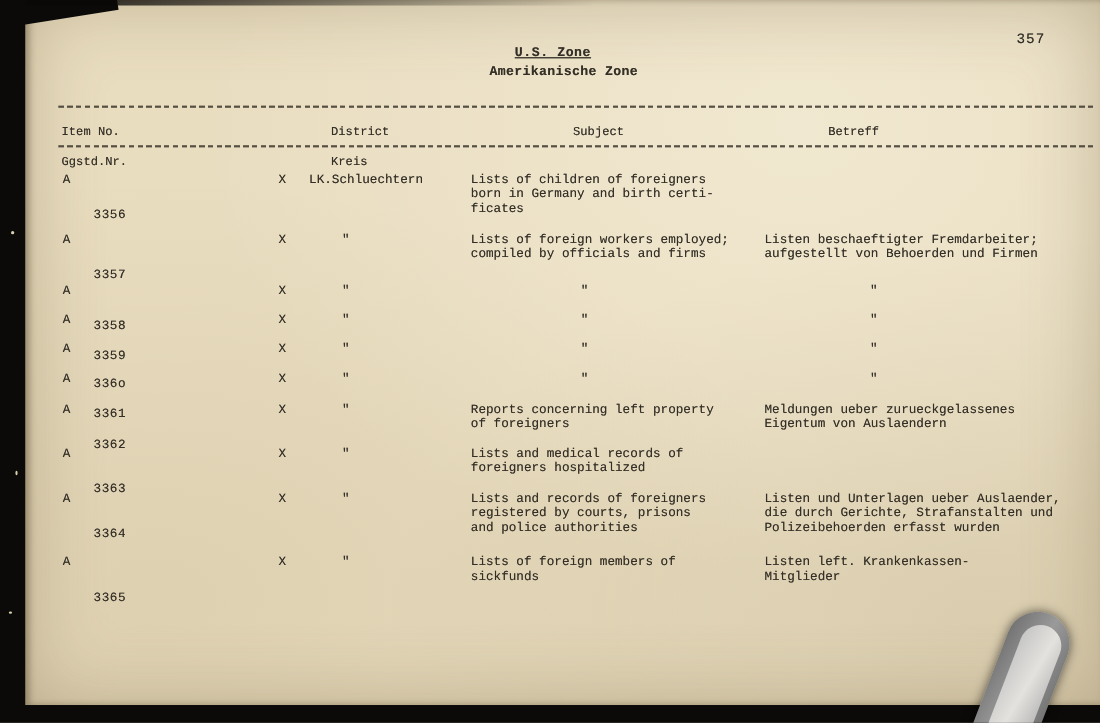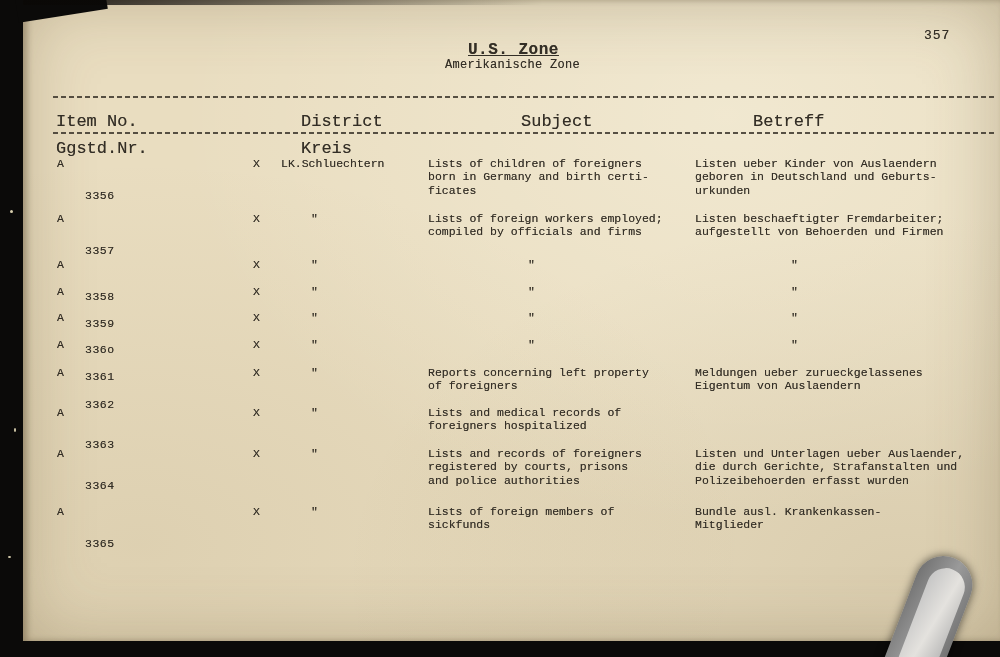--- a/index.html
+++ b/index.html
@@ -23,30 +23,30 @@
   .top-shade{
     position:absolute;left:23px;top:0;width:520px;height:5px;
     background:linear-gradient(90deg, rgba(10,8,6,0.9), rgba(10,8,6,0.0));
   }
   .corner-wedge{
     position:absolute;left:16px;top:-14px;width:90px;height:30px;
     background:#0b0a09;transform:rotate(-9deg);
   }
   .ink{color:#332e26;text-shadow:0 0 0.6px rgba(45,40,30,0.55);}
   .pageno{position:absolute;left:901px;top:28px;font-size:13px;letter-spacing:1px;}
-  .title{position:absolute;left:445px;top:41px;font-size:16px;font-weight:bold;text-decoration:underline;letter-spacing:0.5px;}
-  .subtitle{position:absolute;left:422px;top:58px;font-size:12px;letter-spacing:0.3px;}
+  .title{position:absolute;left:445px;top:41px;font-size:12px;font-weight:bold;text-decoration:underline;letter-spacing:0.5px;}
+  .subtitle{position:absolute;left:422px;top:58px;font-size:12px;letter-spacing:0.3px;font-weight:bold;}
   .dash{
     position:absolute;left:30px;right:6px;height:2px;
     background:repeating-linear-gradient(90deg,#3b352b 0 5px, transparent 5px 8px);
     opacity:0.85;
   }
   .dash1{top:96px;}
   .dash2{top:132px;}
-  .hdr{position:absolute;font-size:17px;line-height:13.5px;white-space:pre-line;}
+  .hdr{position:absolute;font-size:11px;line-height:13.5px;white-space:pre-line;}
   .hdr-item{left:33px;top:101px;}
   .hdr-folder{left:121px;top:101px;}
   .hdr-district{left:278px;top:101px;}
   .hdr-subject{left:478px;top:114.5px;margin-left:20px;}
   .hdr-betreff{left:730px;top:114.5px;}
   .tbl{position:absolute;left:0;top:0;right:0;bottom:0;}
   .row{position:absolute;left:0;width:100%;display:flex;align-items:flex-start;}
   .c{display:block;font-size:11.5px;line-height:13.4px;white-space:pre-line;box-sizing:border-box;}
   .l{width:28px;margin-left:34px;}
   .n{width:103px;letter-spacing:0.5px;margin-top:32px;}
@@ -97,23 +97,20 @@
     <div class="tbl">
 
       <div class="row" style="top:157px">
         <span class="ink c l">A</span>
         <span class="ink c n">3356</span>
         <span class="ink c f">X</span>
         <span class="ink c d">LK.Schluechtern</span>
         <span class="ink c s">Lists of children of foreigners
 born in Germany and birth certi-
 ficates</span>
-        <span class="ink c b">Listen ueber Kinder von Auslaendern
-geboren in Deutschland und Geburts-
-urkunden</span>
       </div>
 
       <div class="row" style="top:212px">
         <span class="ink c l">A</span>
         <span class="ink c n">3357</span>
         <span class="ink c f">X</span>
         <span class="ink c d id">"</span>
         <span class="ink c s">Lists of foreign workers employed;
 compiled by officials and firms</span>
         <span class="ink c b">Listen beschaeftigter Fremdarbeiter;
@@ -189,21 +186,21 @@
 Polizeibehoerden erfasst wurden</span>
       </div>
 
       <div class="row" style="top:505px">
         <span class="ink c l">A</span>
         <span class="ink c n">3365</span>
         <span class="ink c f">X</span>
         <span class="ink c d id">"</span>
         <span class="ink c s">Lists of foreign members of
 sickfunds</span>
-        <span class="ink c b">Bundle ausl. Krankenkassen-
+        <span class="ink c b">Listen left. Krankenkassen-
 Mitglieder</span>
       </div>
 
     </div>
   </div>
 
   <div class="corner-wedge"></div>
   <div class="top-shade"></div>
   <div class="bottom-strip"></div>
   <div class="page-lifter"></div>

